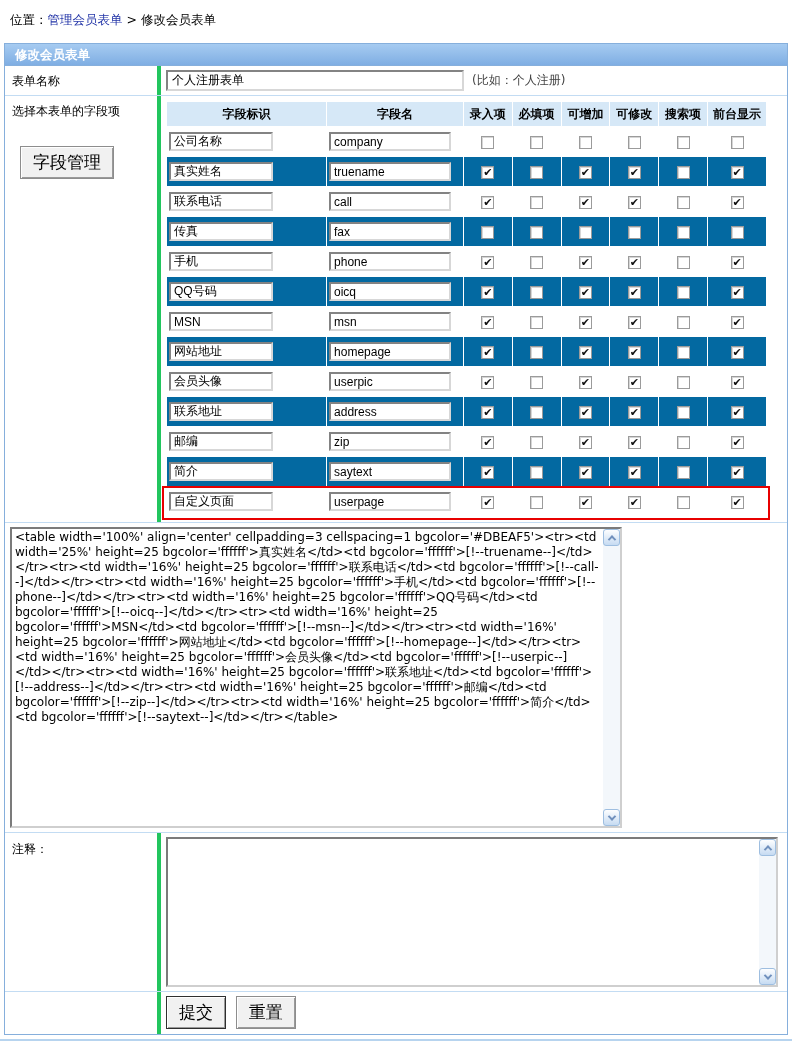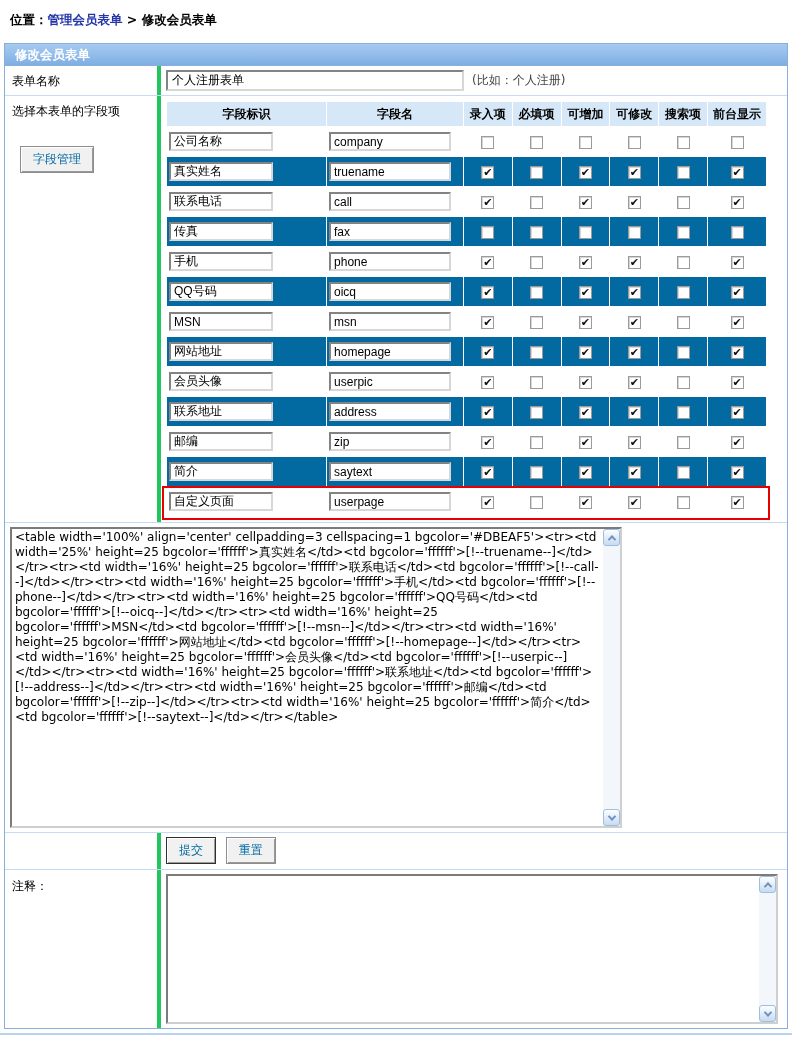--- a/index.html
+++ b/index.html
@@ -3,21 +3,21 @@
 <meta charset="utf-8">
 <style>
   * { box-sizing: border-box; }
   html, body { margin: 0; padding: 0; }
   body {
     width: 792px; height: 1049px;
     background: #ffffff;
     font-family: "DejaVu Sans", "Liberation Sans", sans-serif;
     font-size: 12px; color: #000;
   }
-  .breadcrumb { padding: 12px 10px 0 10px; height: 16px; margin-bottom: 27px; font-weight: bold; font-size: 12.5px; }
+  .breadcrumb { padding: 12px 10px 0 10px; height: 16px; margin-bottom: 27px; font-weight: normal; font-size: 12.5px; }
   .breadcrumb a { color: #2436A8; text-decoration: none; cursor: pointer; }
 
   .panel { margin: 0 4px; border: 1px solid #86AFDC; background: #fff; }
   .panel-header {
     height: 22px; line-height: 22px; padding-left: 10px;
     background: linear-gradient(#A6CBF1, #7FAEE3);
     border-bottom: 1px solid #86AFDC;
     color: #fff; font-weight: bold; font-size: 12.5px;
   }
   .frow { display: flex; }
@@ -28,24 +28,24 @@
 
   .txt {
     height: 21px; border: 2px inset #d7d7d7; background: #fff;
     font-family: "DejaVu Sans", sans-serif; font-size: 12px; padding: 1px 4px; outline: none;
   }
   .name-input { width: 298px; }
   .hint { color: #444; margin-left: 8px; }
 
   .manage-btn-wrap { margin-top: 26px; margin-left: 8px; }
   .btn {
-    font-family: "DejaVu Sans", sans-serif; font-size: 12px;
+    font-family: "DejaVu Sans", sans-serif; font-size: 17px;
     background: #F1F1F1; border: 1px solid #8D8D8D;
     box-shadow: inset 1px 1px 0 #ffffff, inset -1px -1px 0 #9a9a9a;
-    padding: 4px 12px; cursor: pointer; color: #0369a1;
+    padding: 4px 12px; cursor: pointer; color: #000000;
   }
   .btn-default { border: 1px solid #2f2f2f; }
 
   table.fields { border-collapse: separate; border-spacing: 1px; margin: 1px 14px 1px 0; }
   table.fields th {
     background: #D6E8F7; height: 24px; font-weight: bold; font-size: 12px; color: #000;
     padding: 0 2px; white-space: nowrap;
   }
   table.fields td { height: 29px; text-align: center; vertical-align: middle; background: #fff; padding: 0; }
   table.fields tr.alt td { background: #0369a1; }
@@ -293,40 +293,40 @@
             </div>
           <div class="sb-track"></div>
           <div class="sb-btn">
               <span class="chev down"></span>
             </div>
         </div>
       </div>
     </div>
   </div>
 
-  <div class="frow row-buttons">
-    <div class="lcell"></div>
-    <div class="rcell">
-      <button class="btn btn-default">提交</button>
-      <button class="btn">重置</button>
-    </div>
-  </div>
-
   <div class="frow row-note">
     <div class="lcell">注释：</div>
     <div class="rcell">
       <div class="ta-wrap ta-note">
         <textarea spellcheck="false" style=""></textarea>
         <div class="scrollbar">
           <div class="sb-btn">
               <span class="chev up"></span>
             </div>
           <div class="sb-track"></div>
           <div class="sb-btn">
               <span class="chev down"></span>
             </div>
         </div>
       </div>
     </div>
   </div>
+
+  <div class="frow row-buttons">
+    <div class="lcell"></div>
+    <div class="rcell">
+      <button class="btn btn-default">提交</button>
+      <button class="btn">重置</button>
+    </div>
+  </div>
 </div>
 
 <div class="bottom-rule"></div>
 
 </body></html>

